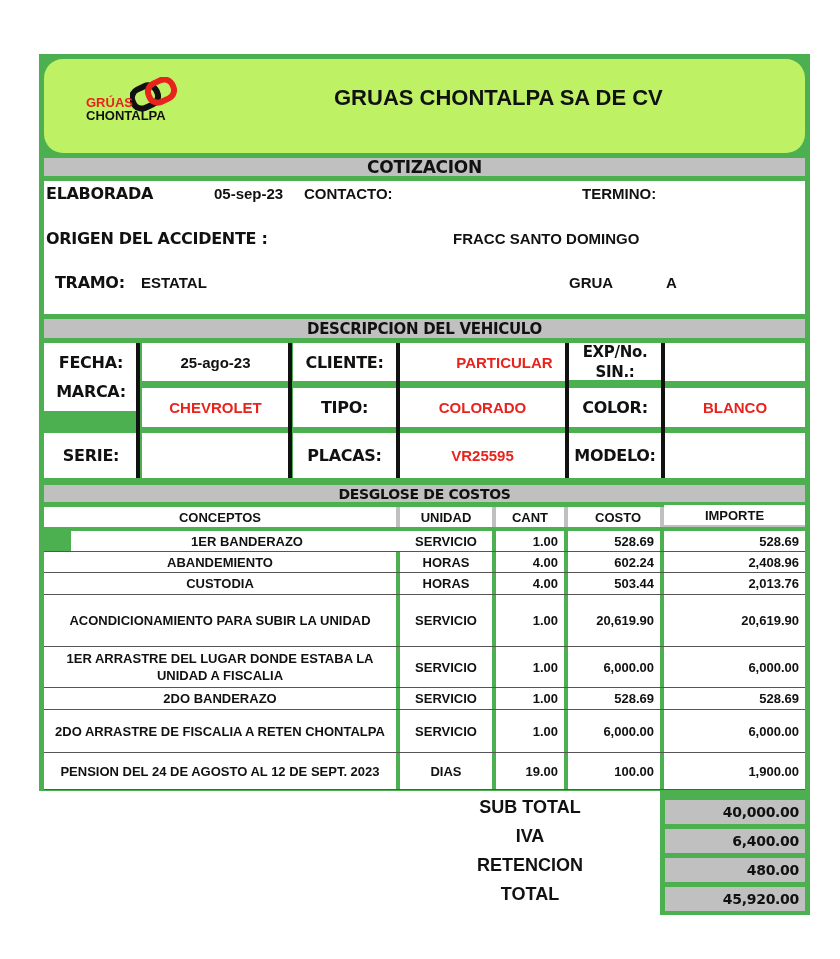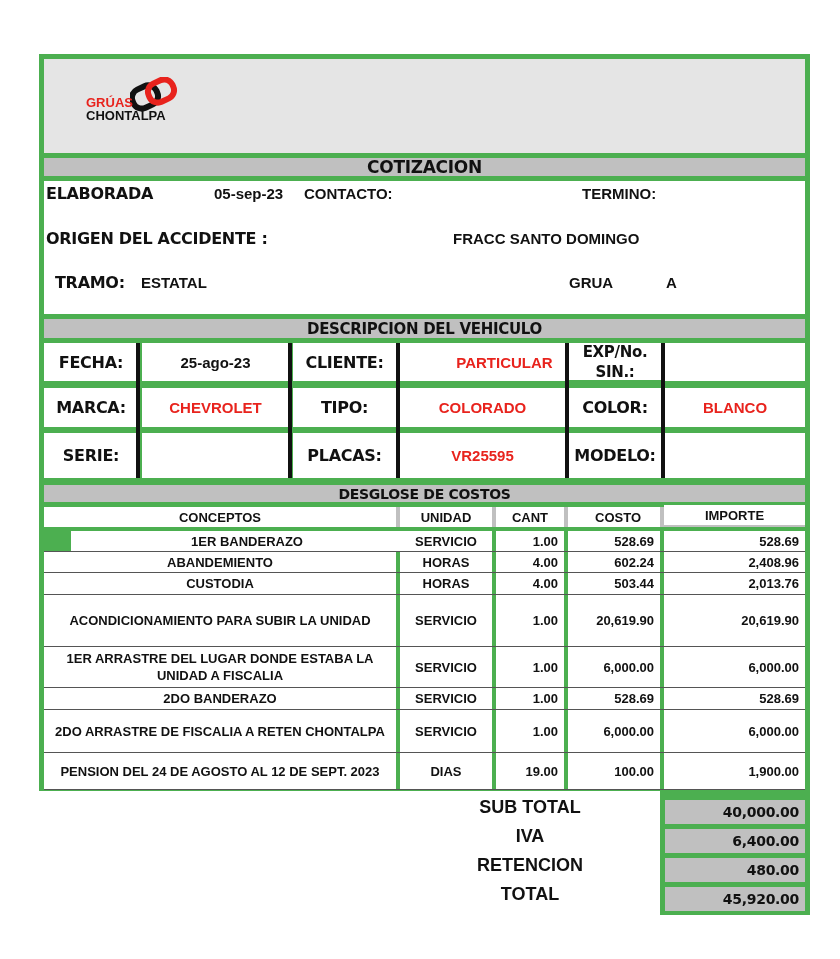--- a/index.html
+++ b/index.html
@@ -18,29 +18,30 @@
   .dline { position:absolute; background:#555; height:1px; }
   .fs13 { font-size: 13px; }
   .fs15 { font-size: 15px; }
   .fs16 { font-size: 16px; }
 </style>
 </head>
 <body>
 
 <div class="abs g" style="left:39px;top:54px;width:771px;height:457px;"></div>
 
-<div class="abs" style="left:44px;top:59px;width:761px;height:94px;background:#e5e5e5;">
+<div class="abs" style="left:44px;top:59px;width:761px;height:94px;background:#bef264;border-radius:19px;">
   <div class="abs" style="left:42px;top:18px;width:100px;height:50px;">
     <svg width="52" height="36" viewBox="0 0 52 36" style="position:absolute;left:44px;top:0;">
       <rect x="2" y="10" width="26" height="20" rx="9" ry="9" fill="none" stroke="#111" stroke-width="6" transform="rotate(-25 15 20)"></rect>
       <rect x="18" y="4" width="26" height="20" rx="9" ry="9" fill="none" stroke="#e8231d" stroke-width="6" transform="rotate(-25 31 14)"></rect>
     </svg>
     <div style="position:absolute;left:0;top:18px;font-size:13px;font-weight:bold;color:#e8231d;">GRÚAS</div>
     <div style="position:absolute;left:0;top:31px;font-size:13px;font-weight:bold;color:#111;">CHONTALPA</div>
   </div>
+  <div class="abs bold" style="left:290px;top:26px;font-size:22px;">GRUAS CHONTALPA SA DE CV</div>
 </div>
 
 <div class="sec-title gray heavy" style="left:44px;top:158px;width:761px;height:18px;font-size:17px;">COTIZACION</div>
 
 <div class="abs" style="left:44px;top:181px;width:761px;height:133px;background:#fff;">
   <div class="abs heavy fs16" style="left:2px;top:3px;">ELABORADA</div>
   <div class="abs bold fs15" style="left:170px;top:4px;">05-sep-23</div>
   <div class="abs bold fs15" style="left:260px;top:4px;">CONTACTO:</div>
   <div class="abs bold fs15" style="left:360px;top:4px;min-width:150px;height:18px;"></div>
   <div class="abs bold fs15" style="left:538px;top:4px;">TERMINO:</div>
@@ -57,21 +58,21 @@
 
 <div class="sec-title gray heavy" style="left:44px;top:319px;width:761px;height:19px;font-size:15px;">DESCRIPCION DEL VEHICULO</div>
 
 <div class="cell heavy fs16" style="left:44px;top:343px;width:94px;height:38px;">FECHA:</div>
 <div class="cell bold fs15" style="left:142px;top:343px;width:147px;height:38px;">25-ago-23</div>
 <div class="cell heavy fs16" style="left:293px;top:343px;width:103px;height:38px;">CLIENTE:</div>
 <div class="cell bold fs15 red" style="left:400px;top:343px;width:165px;height:38px;padding-left:44px;">PARTICULAR</div>
 <div class="cell heavy fs15" style="left:569px;top:343px;width:92px;height:37px;line-height:20px;padding:0 10px;">EXP/No. SIN.:</div>
 <div class="cell bold fs15" style="left:665px;top:343px;width:140px;height:38px;"></div>
 
-<div class="cell heavy fs16" style="left:44px;top:388px;width:94px;height:39px;">MARCA:</div>
+<div class="cell heavy fs16" style="left:44px;top:372px;width:94px;height:39px;">MARCA:</div>
 <div class="cell bold fs15 red" style="left:142px;top:388px;width:147px;height:39px;">CHEVROLET</div>
 <div class="cell heavy fs16" style="left:293px;top:388px;width:103px;height:39px;">TIPO:</div>
 <div class="cell bold fs15 red" style="left:400px;top:388px;width:165px;height:39px;">COLORADO</div>
 <div class="cell heavy fs16" style="left:569px;top:388px;width:92px;height:39px;">COLOR:</div>
 <div class="cell bold fs15 red" style="left:665px;top:388px;width:140px;height:39px;">BLANCO</div>
 
 <div class="cell heavy fs16" style="left:44px;top:433px;width:94px;height:45px;">SERIE:</div>
 <div class="cell bold fs15" style="left:142px;top:433px;width:147px;height:45px;"></div>
 <div class="cell heavy fs16" style="left:293px;top:433px;width:103px;height:45px;">PLACAS:</div>
 <div class="cell bold fs15 red" style="left:400px;top:433px;width:165px;height:45px;">VR25595</div>

